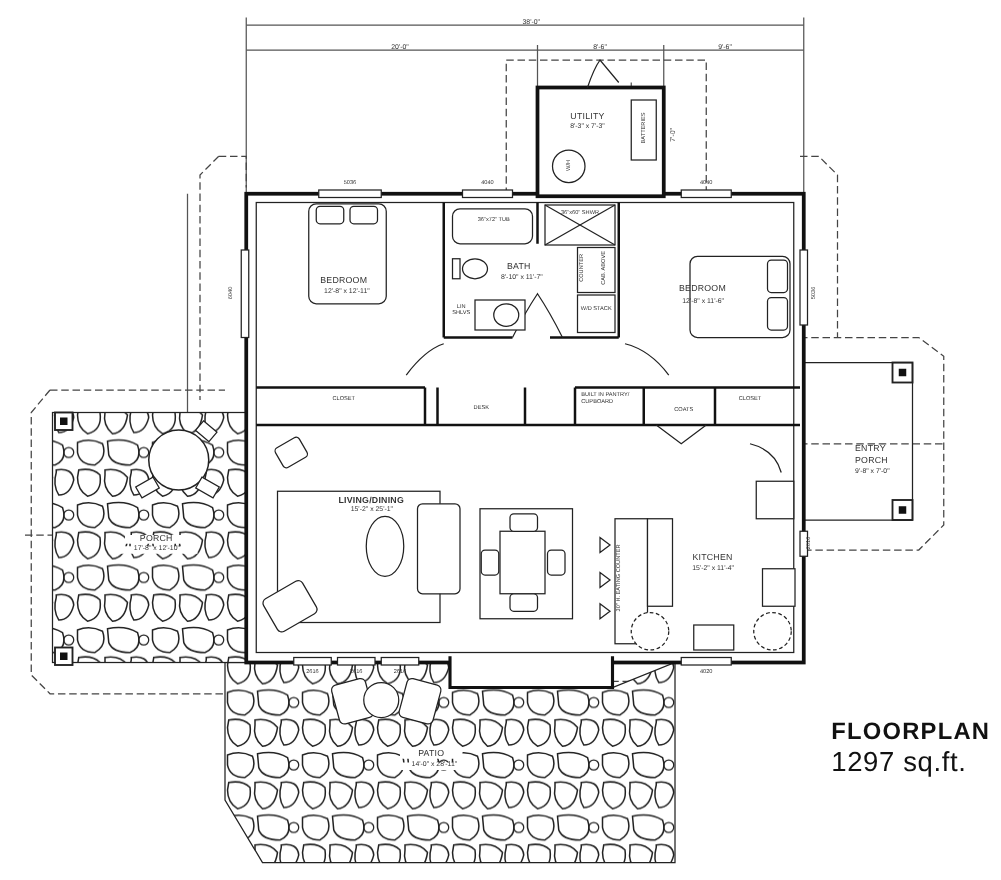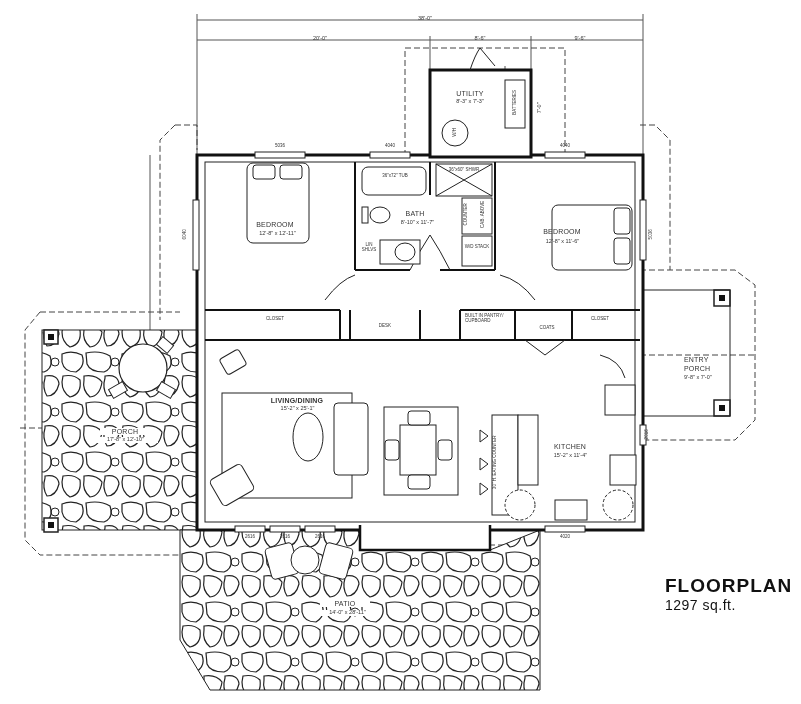--- a/index.html
+++ b/index.html
@@ -5,21 +5,21 @@
   html, body { margin:0; padding:0; background:#ffffff; }
   body { width:801px; height:704px; position:relative; overflow:hidden; font-family:"Liberation Sans", sans-serif; color:#222; }
   svg#plan { position:absolute; left:0; top:0; width:801px; height:704px; }
   .lbl { position:absolute; font-family:"Liberation Sans", sans-serif; color:#333; text-align:center; white-space:nowrap; line-height:1.05; }
   .room { font-size:7px; font-weight:bold; letter-spacing:0.2px; }
   .dim { font-size:5.5px; }
   .tiny { font-size:4.5px; }
   .vert { transform:rotate(-90deg); transform-origin:center center; }
   .title-block { position:absolute; left:665px; top:575px; font-family:Liberation Sans, sans-serif; color:#111; }
   .title-block .t1 { font-size:19px; letter-spacing:1px; font-weight:bold; }
-  .title-block .t2 { font-size:14px; letter-spacing:0.5px; }
+  .title-block .t2 { font-size:22px; letter-spacing:0.5px; }
 </style>
 </head>
 <body>
 
 <svg id="plan" viewBox="0 0 801 704">
   <defs>
     <pattern id="stone" width="60" height="50" patternUnits="userSpaceOnUse">
       <rect width="60" height="50" fill="#fff"></rect>
       <path d="M2 4 Q12 0 22 5 Q26 16 16 22 Q4 22 2 12 Z" fill="none" stroke="#222" stroke-width="1.2"></path>
       <path d="M26 3 Q40 0 50 6 Q54 18 44 22 Q30 22 27 14 Z" fill="none" stroke="#222" stroke-width="1.2"></path>

